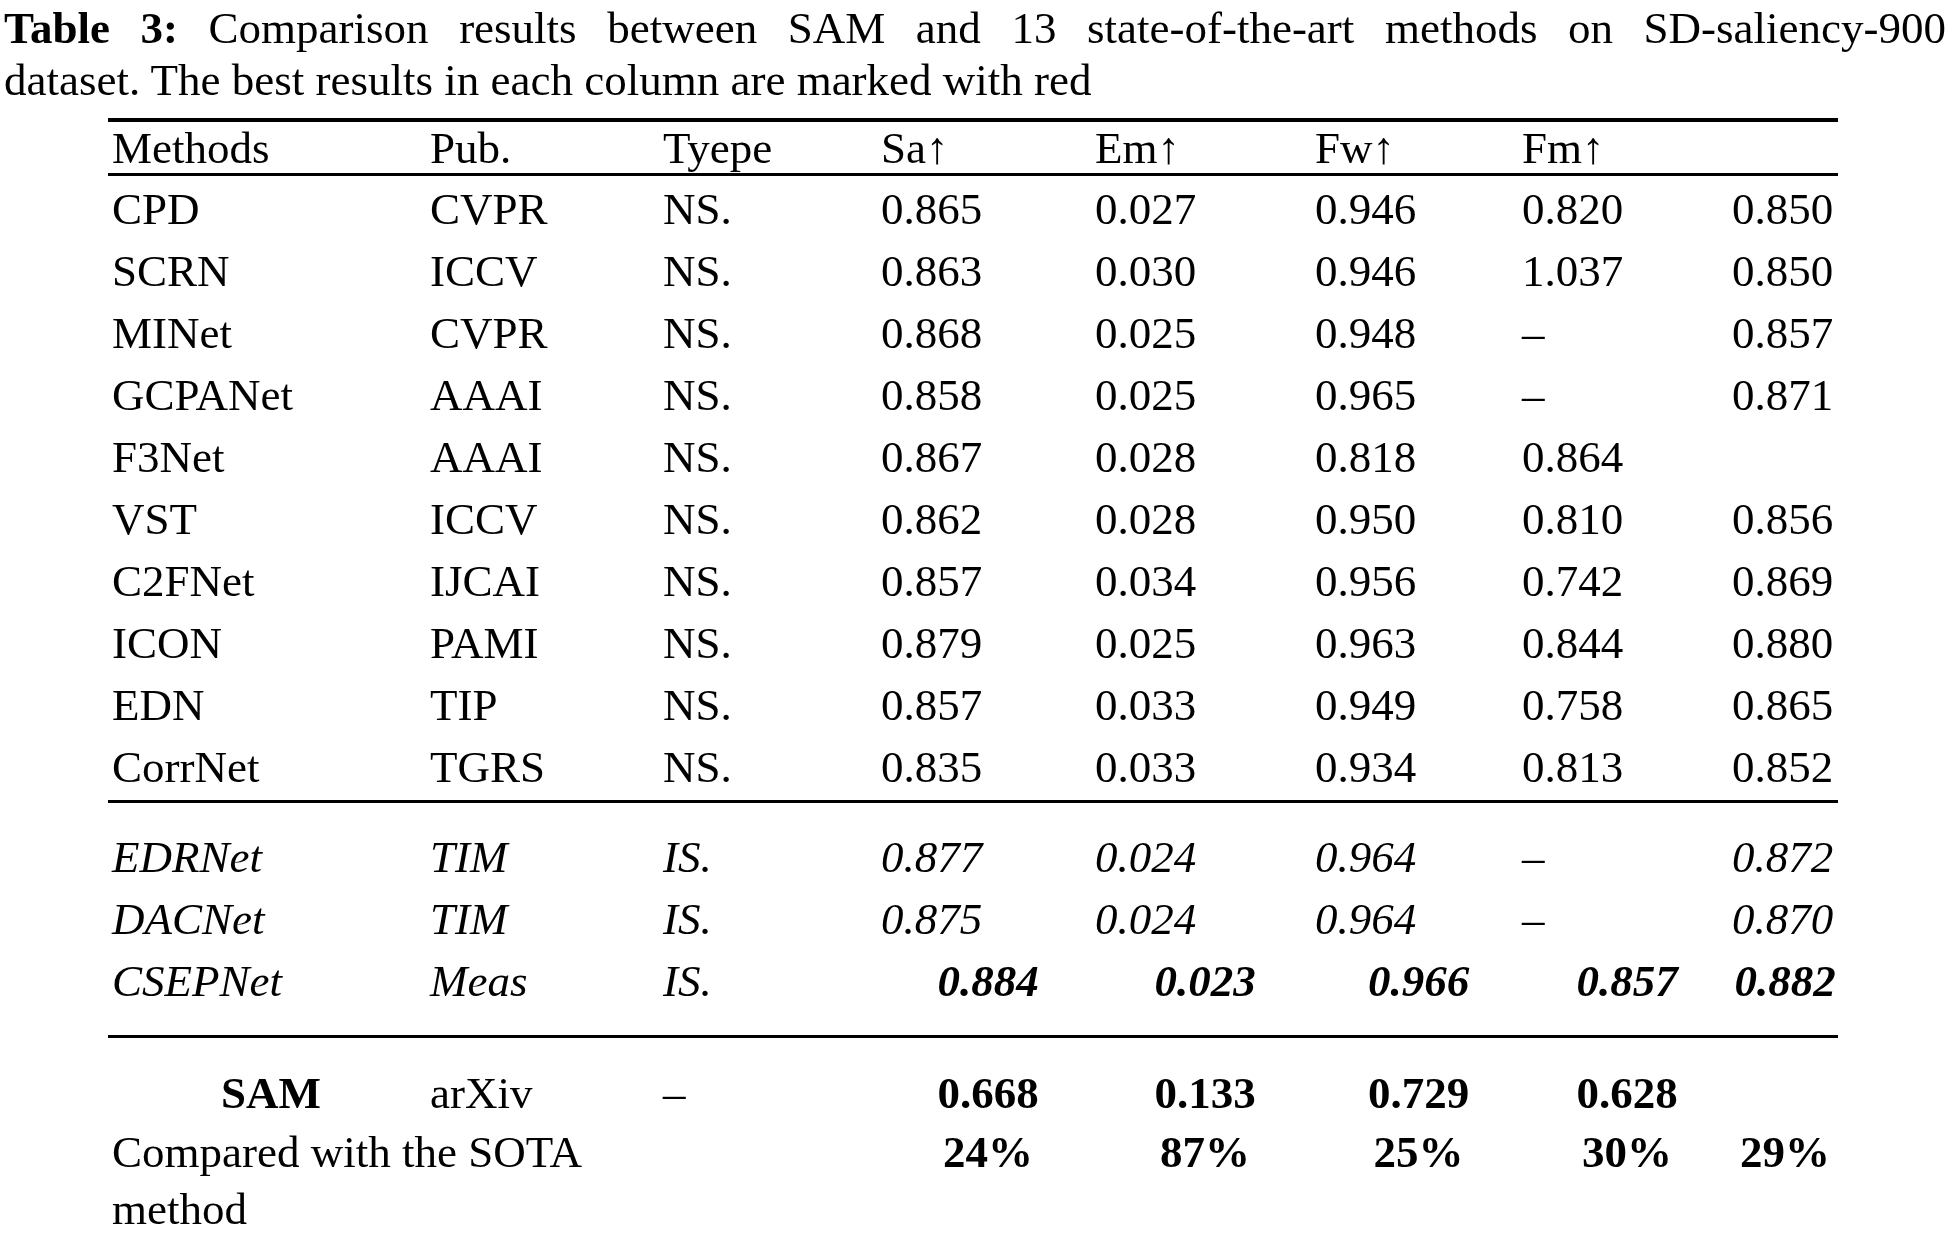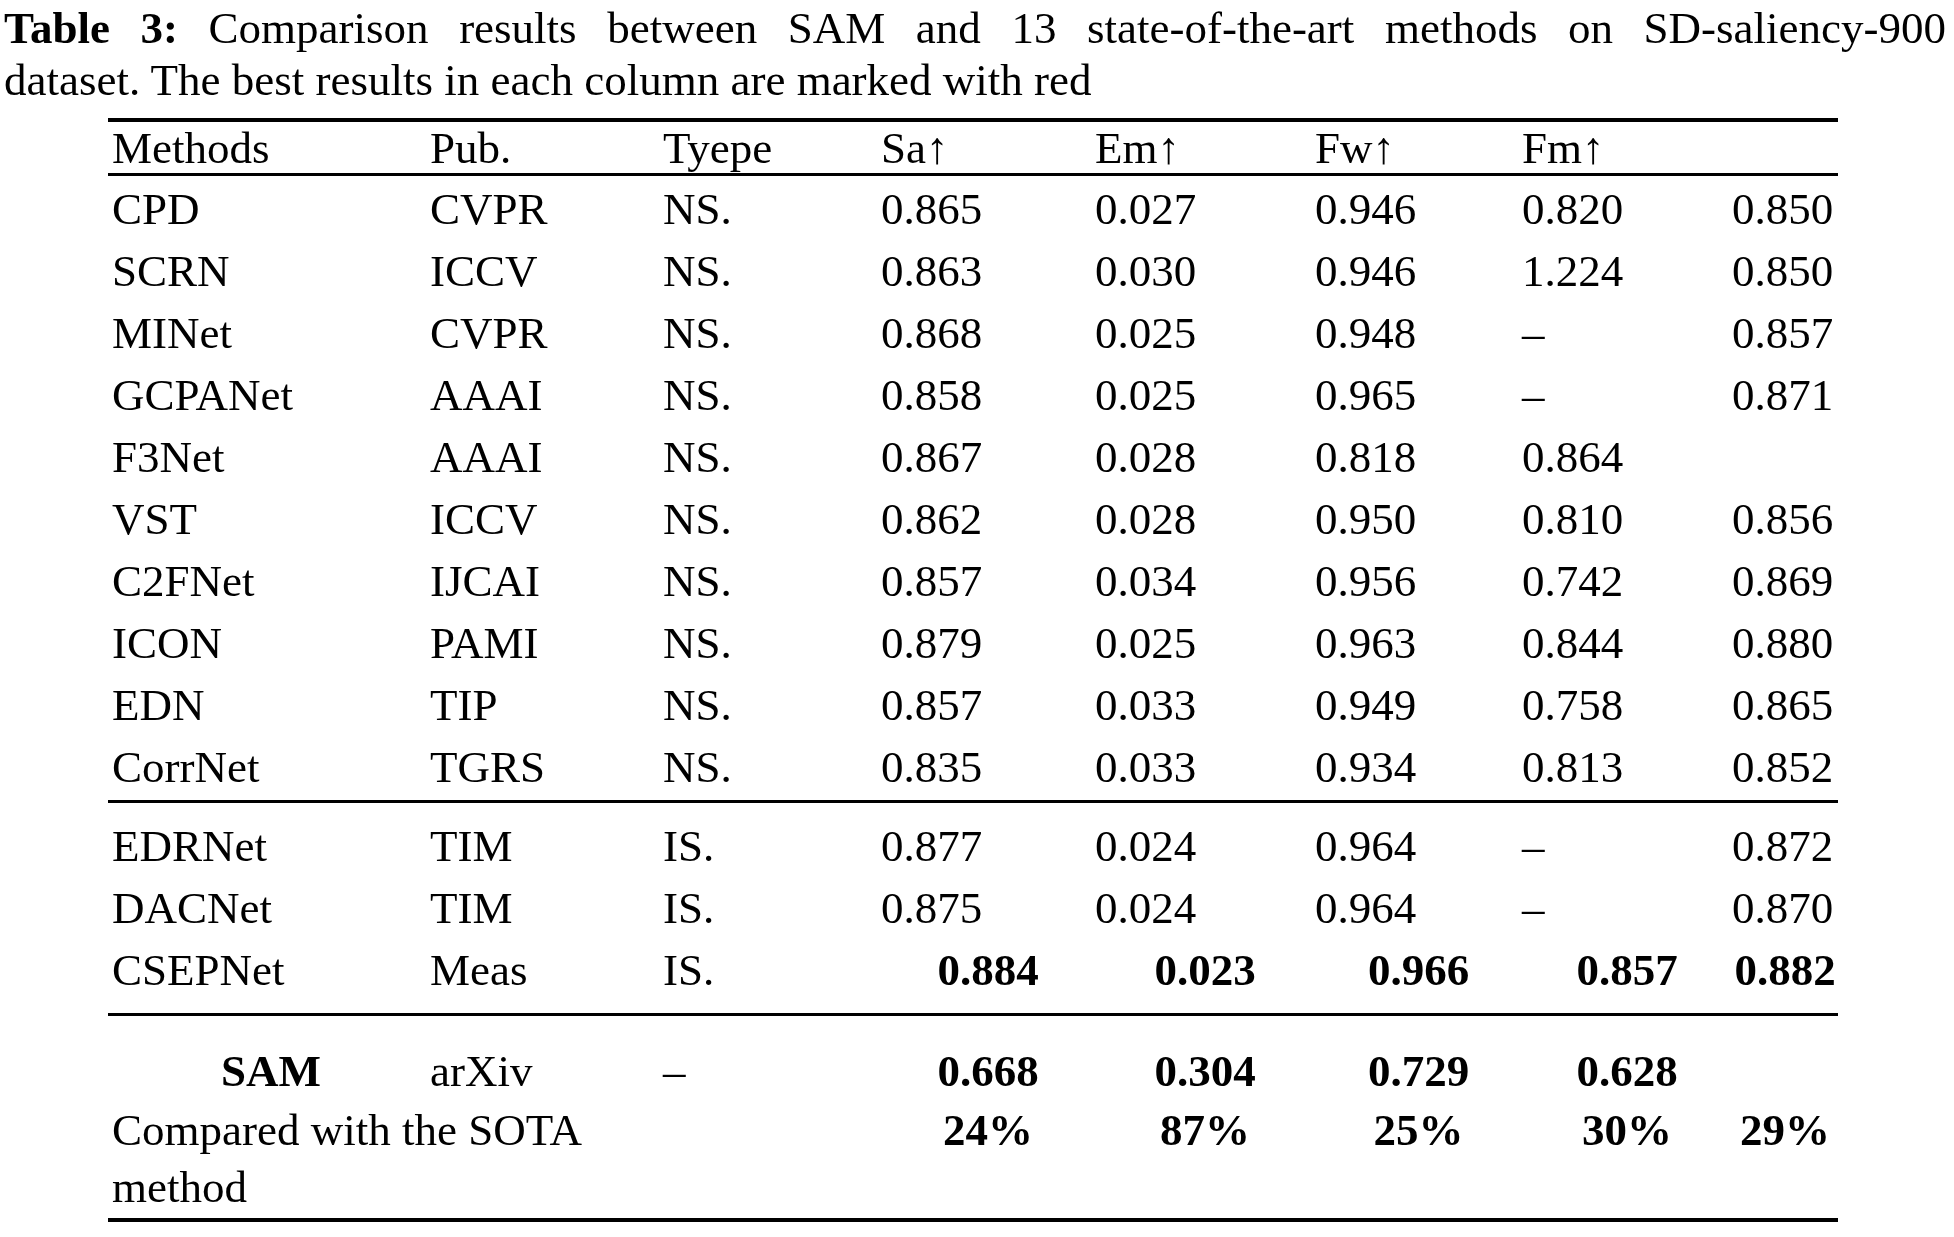--- a/index.html
+++ b/index.html
@@ -40,21 +40,21 @@
     grid-template-columns: 322px 233px 218px 214px 220px 207px 210px 1fr;
     align-items: center;
     font-size: 45px;
     height: 62px;
   }
   .row.header { height: 51px; }
   .cell { box-sizing: border-box; }
   .cell:first-child { padding-left: 4px; }
   .b { font-weight: bold; text-align: center; }
   .section.s1 { padding: 2px 0; }
-  .section.s2 { padding: 12px 0; }
+  .section.s2 { padding: 23px 0; font-style: italic; }
   .section.s3 { padding: 24px 0 2px 0; }
   .row.tall {
     height: 114px;
     align-items: start;
     line-height: 57px;
   }
   .span3 {
     grid-column: 1 / span 3;
     white-space: pre-line;
     padding-left: 4px;
@@ -94,21 +94,21 @@
         <div class="cell">0.820</div>
         <div class="cell">0.850</div>
       </div>
       <div class="row">
         <div class="cell">SCRN</div>
         <div class="cell">ICCV</div>
         <div class="cell">NS.</div>
         <div class="cell">0.863</div>
         <div class="cell">0.030</div>
         <div class="cell">0.946</div>
-        <div class="cell">1.224</div>
+        <div class="cell">1.037</div>
         <div class="cell">0.850</div>
       </div>
       <div class="row">
         <div class="cell">MINet</div>
         <div class="cell">CVPR</div>
         <div class="cell">NS.</div>
         <div class="cell">0.868</div>
         <div class="cell">0.025</div>
         <div class="cell">0.948</div>
         <div class="cell">–</div>
@@ -221,21 +221,21 @@
     </div>
 
   <div class="rule mid"></div>
 
   <div class="section s3">
       <div class="row">
         <div class="cell b">SAM</div>
         <div class="cell">arXiv</div>
         <div class="cell">–</div>
         <div class="cell b">0.668</div>
-        <div class="cell b">0.304</div>
+        <div class="cell b">0.133</div>
         <div class="cell b">0.729</div>
         <div class="cell b">0.628</div>
       </div>
       <div class="row tall">
         <div class="cell span3">Compared with the SOTA
 method</div>
         <div class="cell b">24%</div>
         <div class="cell b">87%</div>
         <div class="cell b">25%</div>
         <div class="cell b">30%</div>

